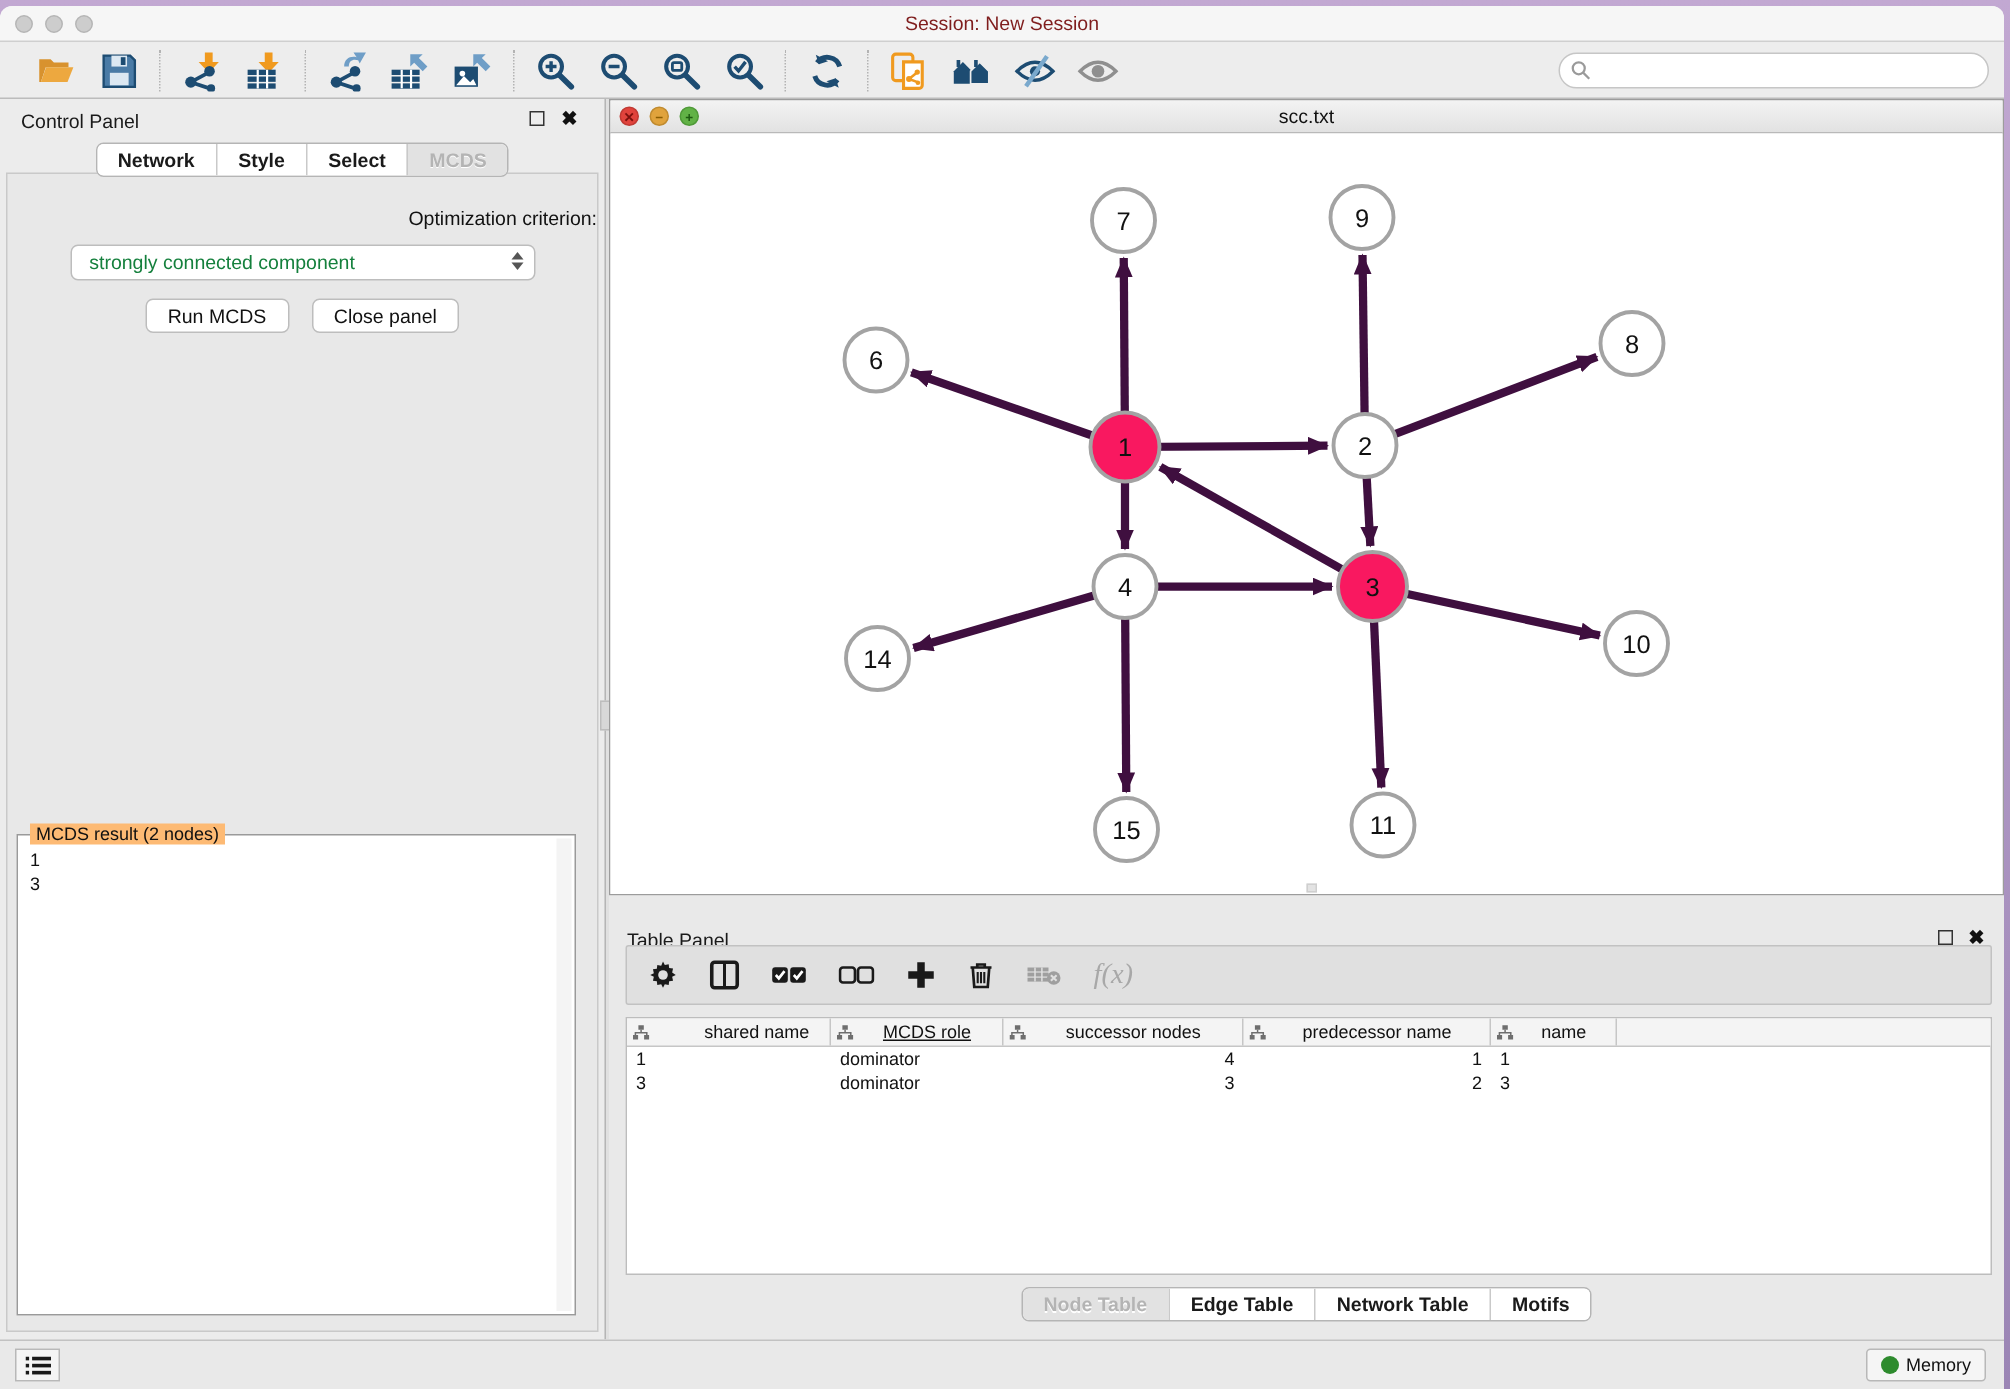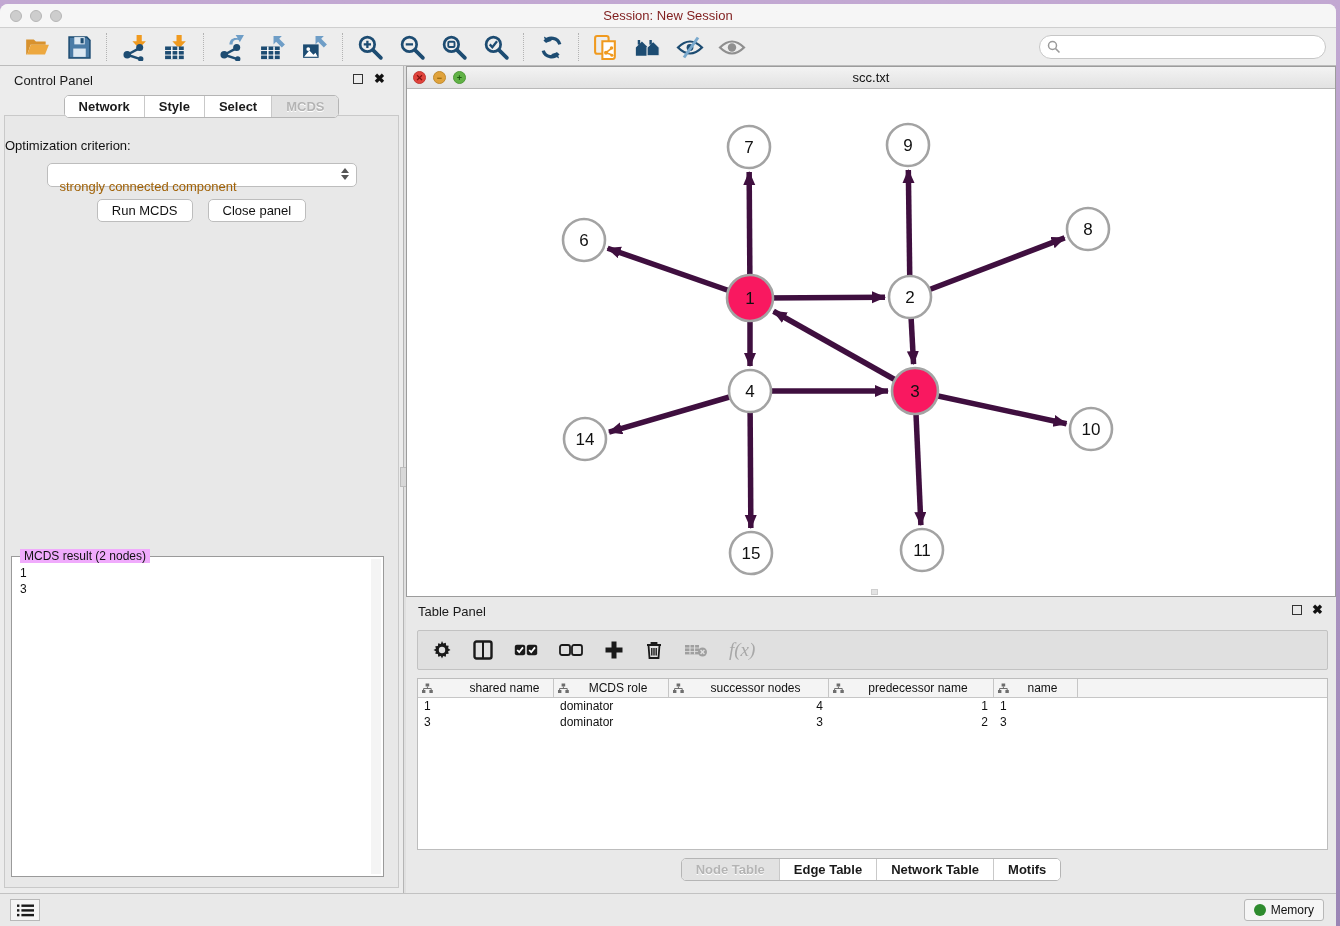--- a/index.html
+++ b/index.html
@@ -28,30 +28,30 @@
   .cpanel-head .ptitle { position:absolute; left:14px; top:7px; font-size:13px; color:#1a1a1a; }
   .float-ic { position:absolute; top:8px; width:10px; height:10px; border:1.5px solid #333; }
   .close-ic { position:absolute; top:6px; font-size:13px; font-weight:bold; color:#111; line-height:14px; }
   .cpanel .float-ic { right:40px; } .cpanel .close-ic { right:18px; }
   .segbar { position:absolute; top:29px; left:0; right:0; display:flex; justify-content:center; z-index:2; }
   .seggroup { display:flex; border:1px solid #b5b5b5; border-radius:5px; overflow:hidden; background:#fff; }
   .seg { padding:3px 14px; font-size:13px; font-weight:bold; color:#1a1a1a; background:#fff; border-left:1px solid #c9c9c9; cursor:pointer; }
   .seg:first-child { border-left:none; }
   .seg.active { background:#e2e2e2; color:#b4b4b4; text-shadow:0 1px 0 #fff; }
   .cp-body { position:absolute; left:4px; right:4px; top:49px; bottom:5px; background:#e8e8e8; border:1px solid #c9c9c9; }
-  .opt-label { margin-top:22px; text-align:left; font-size:13px; color:#111; }
-  .dropdown { position:relative; margin:10px auto 0; width:310px; height:24px; background:#fff; border:1px solid #bdbdbd; border-radius:5px; font-size:13px; color:#a16207; line-height:22px; padding:12px 26px 0 12px; cursor:pointer; }
+  .opt-label { margin-top:22px; text-align:right; font-size:13px; color:#111; }
+  .dropdown { position:relative; margin:10px auto 0; width:310px; height:24px; background:#fff; border:1px solid #bdbdbd; border-radius:5px; font-size:13px; color:#15803d; line-height:22px; padding:0 26px 0 12px; cursor:pointer; }
   .dd-arrows { position:absolute; right:7px; top:4px; display:flex; flex-direction:column; gap:2px; }
   .dd-arrows i { display:block; width:0; height:0; border-left:4px solid transparent; border-right:4px solid transparent; }
   .dd-arrows i.up { border-bottom:5px solid #555; }
   .dd-arrows i.dn { border-top:5px solid #555; }
   .btnrow { margin-top:12px; display:flex; justify-content:center; gap:15px; }
   .mbtn { background:#fff; border:1px solid #bdbdbd; border-radius:5px; font-size:13px; color:#111; padding:3px 14px; cursor:pointer; font-family:inherit; }
   .resultbox { position:absolute; left:6px; right:14px; top:440px; bottom:10px; border:1px solid #9a9a9a; background:#fff; }
-  .result-legend { position:absolute; top:-8px; left:8px; background:#f0abfc; padding:0 4px; font-size:12px; color:#111; }
+  .result-legend { position:absolute; top:-8px; left:8px; background:#fdba74; padding:0 4px; font-size:12px; color:#111; }
   .result-text { position:absolute; inset:8px 14px 2px 8px; font-size:12px; color:#111; white-space:pre; line-height:16px; }
   .result-scroll { position:absolute; top:2px; bottom:2px; right:2px; width:10px; background:#f4f4f4; }
 
   
   .vsplit { position:absolute; left:403px; top:62px; width:3px; bottom:33px; background:#e0e0e0; border-left:1px solid #b5b5b5; }
   .vgrip { position:absolute; left:-4px; top:401px; width:9px; height:20px; background:#d8d8d8; border:1px solid #bdbdbd; }
 
   
   .netwin { position:absolute; left:406px; top:62px; width:930px; height:531px; border:1px solid #9c9c9c; background:#fff; }
   .net-titlebar { position:absolute; left:0; top:0; right:0; height:22px; background:linear-gradient(#f3f3f3,#e2e2e2); border-bottom:1px solid #b9b9b9; }
@@ -60,21 +60,21 @@
   .tl.red { background:#e1433c; color:#7c100d; border:1px solid #c03a33; }
   .tl.yellow { background:#e0a33c; color:#8a5d00; border:1px solid #c08b2f; }
   .tl.green { background:#61b246; color:#1d5c10; border:1px solid #4f9a38; }
   .net-title { text-align:center; font-size:13px; color:#111; line-height:21px; }
   .canvas { position:absolute; left:0; top:22px; right:0; bottom:0; background:#fff; }
   .canvas svg { position:absolute; inset:0; }
   .canvas-grip { position:absolute; left:50%; bottom:1px; width:7px; height:6px; background:#e3e3e3; border:1px solid #cfcfcf; }
 
   
   .tpanel { position:absolute; left:406px; top:593px; right:0; bottom:33px; background:#e9e9e9; }
-  .tpanel-head { position:absolute; left:0; top:0; right:0; height:26px; }
+  .tpanel-head { position:absolute; left:0; top:15px; right:0; height:26px; }
   .tpanel-head .ptitle { position:absolute; left:12px; top:7px; font-size:13px; color:#1a1a1a; }
   .tpanel .float-ic { right:34px; } .tpanel .close-ic { right:13px; }
   .ttoolbar { position:absolute; left:11px; right:8px; top:33px; height:40px; background:#e0e0e0; border:1px solid #c2c2c2; border-radius:2px; display:flex; align-items:center; gap:21px; padding:0 14px; }
   .tti { display:flex; align-items:center; justify-content:center; height:26px; cursor:pointer; }
   .fx { font-family:"Liberation Serif", serif; font-style:italic; font-size:19px; color:#a8a8a8; }
   .tablewrap { position:absolute; left:11px; right:8px; top:81px; height:172px; background:#fff; border:1px solid #bdbdbd; }
   .thead { display:flex; height:19px; border-bottom:1px solid #c6c6c6; background:#f4f4f4; }
   .th { display:flex; align-items:center; border-right:1px solid #c6c6c6; font-size:12px; color:#111; padding:0 4px; }
   .th .thlabel { flex:1; text-align:center; }
   .trow { display:flex; height:16px; font-size:12px; color:#111; }
@@ -465,21 +465,21 @@
             <svg width="11" height="11" viewBox="0 0 11 11" style="margin-right:3px;flex:none">
               <g fill="#6e6e6e">
                 <rect x="3.6" y="0.5" width="3.6" height="3"></rect>
                 <rect x="0" y="7" width="3.4" height="3"></rect>
                 <rect x="7.4" y="7" width="3.4" height="3"></rect>
               </g>
               <path d="M5.4 3.5v2M1.6 7V5.5h7.6V7" stroke="#6e6e6e" fill="none"></path>
             </svg>
             <span class="thlabel">shared name</span>
           </div>
-          <div class="th" style="width: 115px;">
+          <div class="th" style="width: 115px; text-decoration: underline;">
             <svg width="11" height="11" viewBox="0 0 11 11" style="margin-right:3px;flex:none">
               <g fill="#6e6e6e">
                 <rect x="3.6" y="0.5" width="3.6" height="3"></rect>
                 <rect x="0" y="7" width="3.4" height="3"></rect>
                 <rect x="7.4" y="7" width="3.4" height="3"></rect>
               </g>
               <path d="M5.4 3.5v2M1.6 7V5.5h7.6V7" stroke="#6e6e6e" fill="none"></path>
             </svg>
             <span class="thlabel">MCDS role</span>
           </div>

